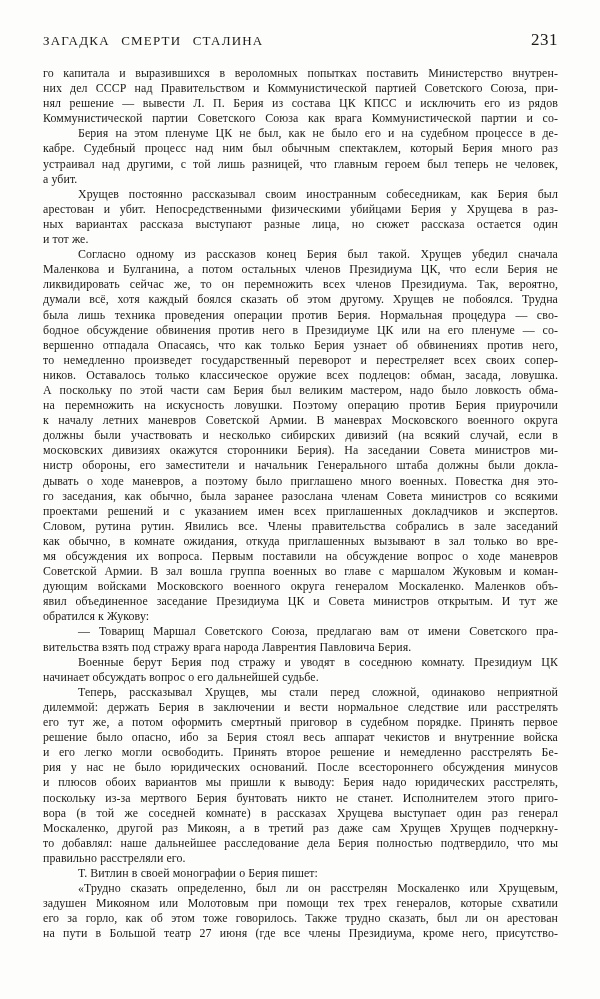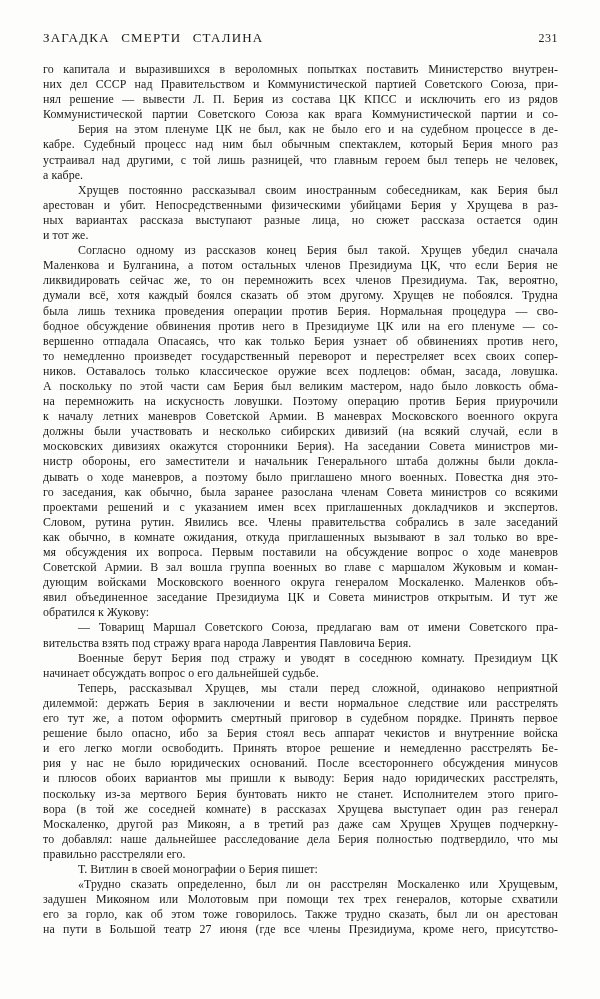--- a/index.html
+++ b/index.html
@@ -28,21 +28,21 @@
     align-items: baseline;
     margin-bottom: 16px;
   }
   .running-title {
     font-size: 13px;
     letter-spacing: 1.2px;
     word-spacing: 7px;
     white-space: nowrap;
   }
   .page-number {
-    font-size: 12px;
+    font-size: 17px;
     letter-spacing: 0.5px;
   }
   .body-text {
     font-size: 11.9px;
     line-height: 15.1px;
     letter-spacing: 0.1px;
   }
   .paragraph { margin: 0; }
   .line {
     text-align: justify;
@@ -67,21 +67,21 @@
   <div class="paragraph">
         <div class="line">го капитала и выразившихся в вероломных попытках поставить Министерство внутрен-</div>
         <div class="line">них дел СССР над Правительством и Коммунистической партией Советского Союза, при-</div>
         <div class="line">нял решение — вывести Л. П. Берия из состава ЦК КПСС и исключить его из рядов</div>
         <div class="line">Коммунистической партии Советского Союза как врага Коммунистической партии и со-</div>
       </div>
       <div class="paragraph">
         <div class="line first-indent">Берия на этом пленуме ЦК не был, как не было его и на судебном процессе в де-</div>
         <div class="line">кабре. Судебный процесс над ним был обычным спектаклем, который Берия много раз</div>
         <div class="line">устраивал над другими, с той лишь разницей, что главным героем был теперь не человек,</div>
-        <div class="line last-line">а кабре.</div>
+        <div class="line last-line">а убит.</div>
       </div>
       <div class="paragraph">
         <div class="line first-indent">Хрущев постоянно рассказывал своим иностранным собеседникам, как Берия был</div>
         <div class="line">арестован и убит. Непосредственными физическими убийцами Берия у Хрущева в раз-</div>
         <div class="line">ных вариантах рассказа выступают разные лица, но сюжет рассказа остается один</div>
         <div class="line last-line">и тот же.</div>
       </div>
       <div class="paragraph">
         <div class="line first-indent">Согласно одному из рассказов конец Берия был такой. Хрущев убедил сначала</div>
         <div class="line">Маленкова и Булганина, а потом остальных членов Президиума ЦК, что если Берия не</div>

